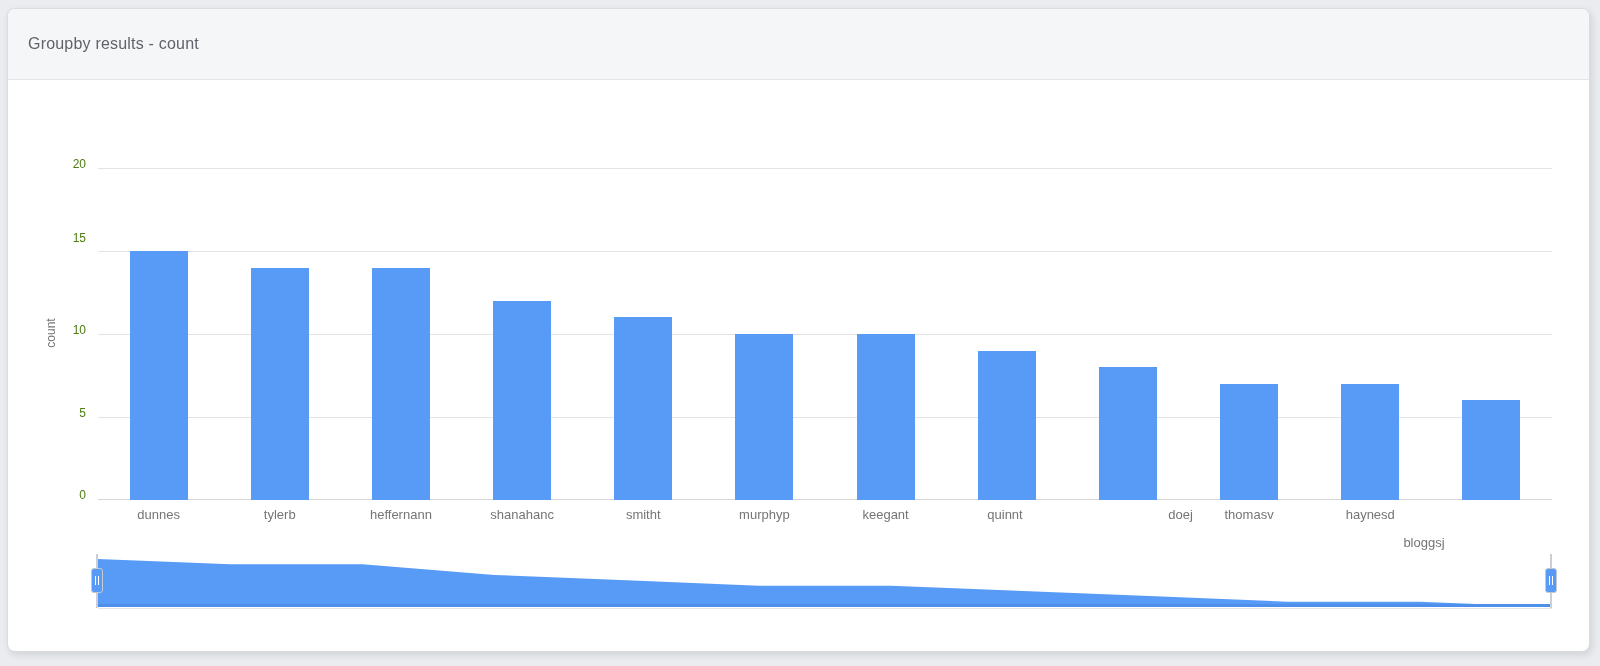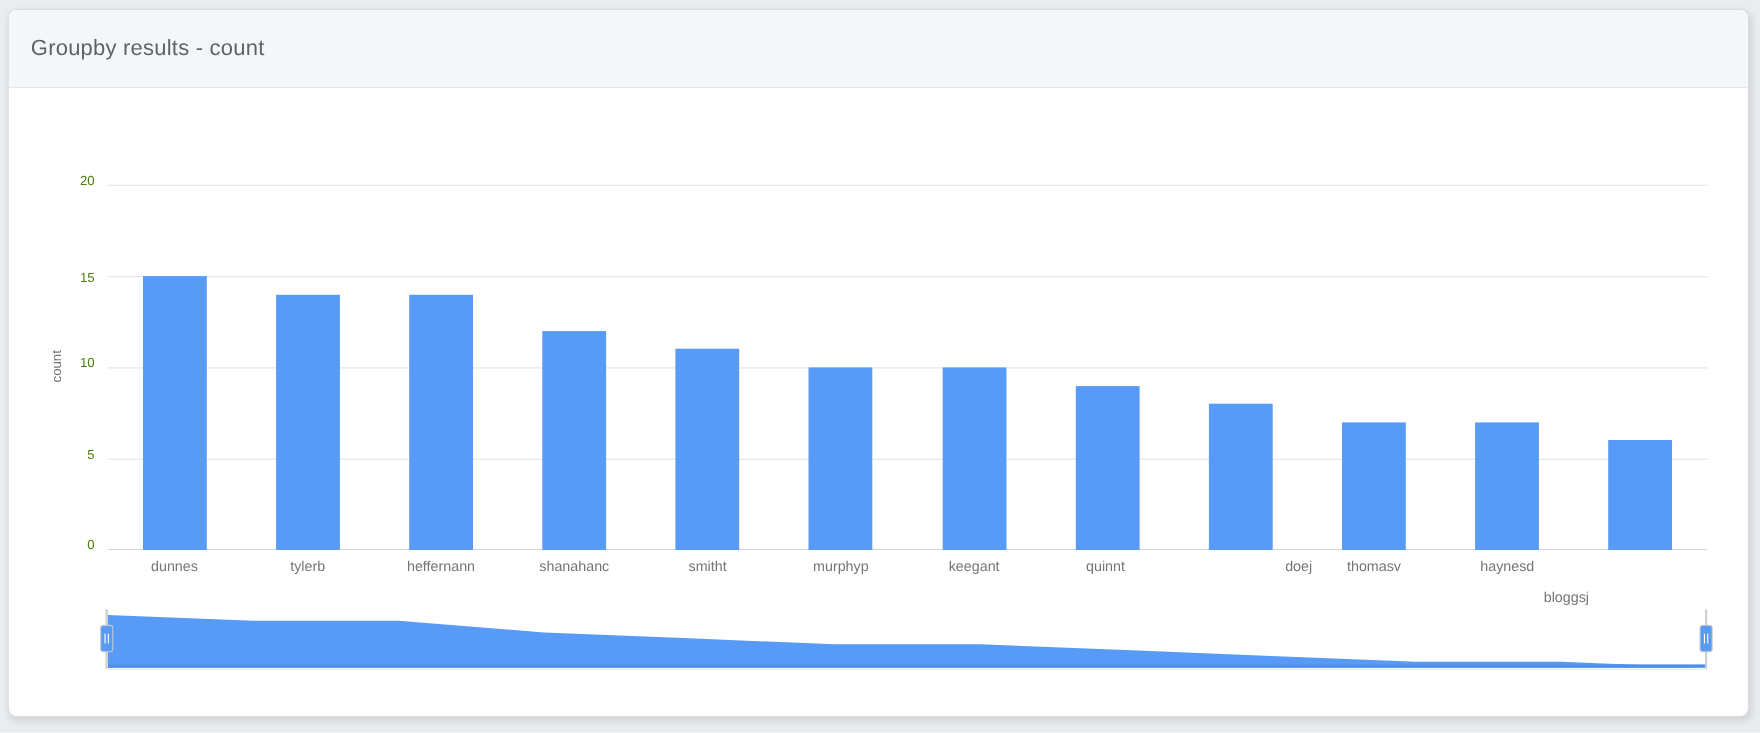--- a/index.html
+++ b/index.html
@@ -16,21 +16,21 @@
     border:1px solid #d9dce0;
     border-radius:8px;
     box-shadow:2px 3px 7px rgba(60,64,67,.14);
     overflow:hidden;
   }
   .header {
     height:71px; background:#f5f6f8;
     border-bottom:1px solid #e3e6e9;
     display:flex; align-items:center; padding-left:20px;
   }
-  .title { font-size:20px; color:#5f6368; letter-spacing:.2px; }
+  .title { font-size:16px; color:#5f6368; letter-spacing:.2px; }
   .y-title {
     position:absolute; left:16px; top:316px; width:54px; height:16px;
     line-height:16px; text-align:center; font-size:12px; color:#757575;
     transform:rotate(-90deg);
   }
   .plot { position:absolute; left:90px; top:159px; width:1454px; height:332px; }
   .gridline { position:absolute; left:0; width:100%; height:1px; background:#e1e3e5; }
   .gridline.base { background:#d5d8da; }
   .bar { position:absolute; bottom:0; }
   .ytick {
@@ -87,21 +87,21 @@
 
   <div class="nav" id="nav">
     <svg id="navsvg" width="1454" height="55" viewBox="0 0 1454 55">
         <polygon points="0,53 0.0,5.0 132.2,10.3 264.4,10.3 396.5,21.0 528.7,26.3 660.9,31.7 793.1,31.7 925.3,37.0 1057.5,42.3 1189.6,47.7 1321.8,47.7 1454.0,53.0 1454,53" fill="#589bf6"></polygon>
         <rect x="0" y="50" width="1454" height="3" fill="#4d8fea"></rect>
       </svg>
   </div>
 <div class="ytick" style="left: 34px; top: 479px;">0</div>
     <div class="ytick" style="left: 34px; top: 397px;">5</div>
     <div class="ytick" style="left: 34px; top: 314px;">10</div>
-    <div class="ytick" style="left: 34px; top: 236px;">15</div>
+    <div class="ytick" style="left: 34px; top: 222px;">15</div>
     <div class="ytick" style="left: 34px; top: 148px;">20</div>
     <div class="xtick" style="left: 85.5833px;">dunnes</div>
     <div class="xtick" style="left: 206.75px;">tylerb</div>
     <div class="xtick" style="left: 327.917px;">heffernann</div>
     <div class="xtick" style="left: 449.083px;">shanahanc</div>
     <div class="xtick" style="left: 570.25px;">smitht</div>
     <div class="xtick" style="left: 691.417px;">murphyp</div>
     <div class="xtick" style="left: 812.583px;">keegant</div>
     <div class="xtick" style="left: 932px;">quinnt</div>
     <div class="xtick" style="left: 1054.92px; text-align: right;">doej</div>

